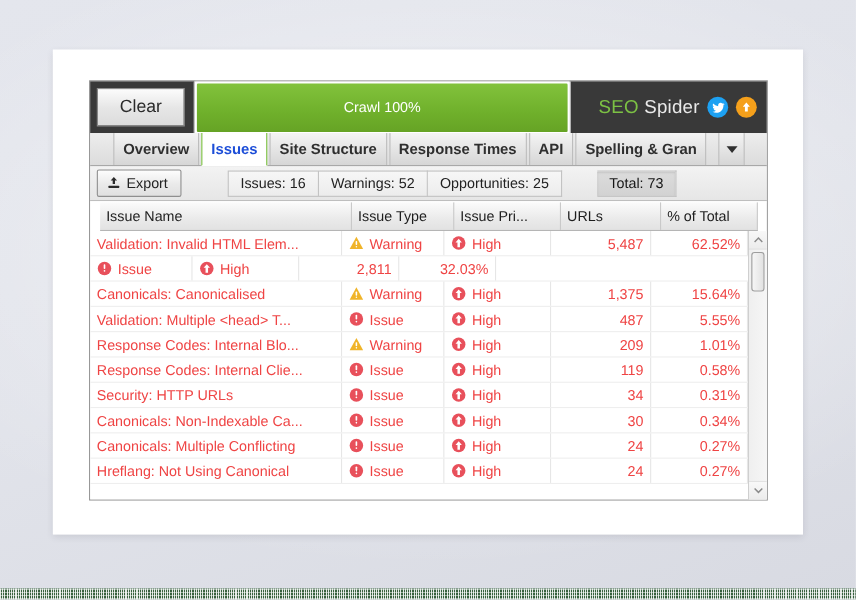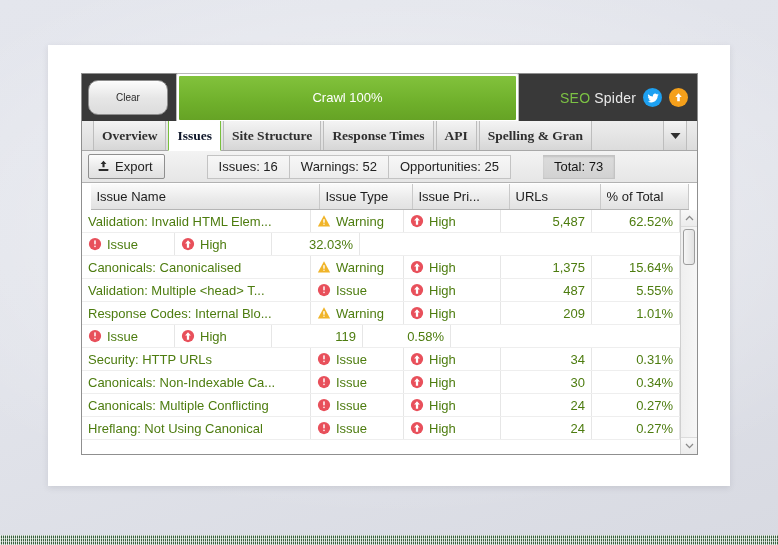--- a/index.html
+++ b/index.html
@@ -68,24 +68,24 @@
     display: flex;
     align-items: center;
     padding: 0 9px 0 6px;
     box-sizing: border-box;
     flex: none;
   }
   #clear-btn {
     width: 78px;
     height: 33px;
     border: 1px solid #8d8d8d;
-    border-radius: 10px;
+    border-radius: 0;
     background: linear-gradient(#fcfcfc, #e6e6e6 52%, #dcdcdc);
     color: #2b2b2b;
-    font-size: 10px;
+    font-size: 16px;
     display: flex;
     align-items: center;
     justify-content: center;
     cursor: pointer;
     flex: none;
     box-shadow: 0 1px 0 rgba(255,255,255,0.5) inset;
   }
   #progress-outer {
     margin-left: 8px;
     flex: none;
@@ -110,21 +110,21 @@
     justify-content: center;
     box-sizing: border-box;
   }
   #brand {
     margin-left: auto;
     display: flex;
     align-items: center;
     gap: 7px;
   }
   #brand-text {
-    font-size: 14px;
+    font-size: 17px;
     letter-spacing: 0.2px;
     white-space: nowrap;
   }
   #brand-seo { color: #7cc144; }
   #brand-spider { color: #e9e9e9; }
   .brand-badge {
     width: 19px;
     height: 19px;
     border-radius: 50%;
     display: flex;
@@ -136,25 +136,24 @@
   #twitter-badge { background: #1da1f2; }
   #arrow-badge { background: #f5a01b; }
 
   
   #tabstrip {
     height: 30px;
     background: linear-gradient(#ededed, #dcdcdc);
     border-bottom: 1px solid #a8a8a8;
     display: flex;
     align-items: stretch;
-    padding: 0 10px;
+    padding: 0 20px;
     box-sizing: border-box;
     flex: none;
     position: relative;
-    font-family: Liberation Serif, serif;
   }
   .tab {
     display: flex;
     align-items: center;
     padding: 0 8px;
     font-size: 13.5px;
     font-weight: bold;
     color: #2f2f2f;
     background: linear-gradient(#f4f4f4, #dfdfdf 70%, #d6d6d6);
     border-left: 1px solid #bdbdbd;
@@ -165,21 +164,21 @@
     box-sizing: border-box;
     position: relative;
     top: 0;
   }
   .tab:first-child { margin-left: 1px; }
   .tab.selected {
     background: #ffffff;
     border-left: 1px solid #78bf3d;
     border-right: 1px solid #78bf3d;
     border-bottom: 1px solid #ffffff;
-    color: #0f172a;
+    color: #1d4ed8;
     margin-bottom: -1px;
     z-index: 3;
   }
   #tab-overflow {
     margin-left: auto;
     width: 22px;
     display: flex;
     align-items: center;
     justify-content: center;
     background: linear-gradient(#f4f4f4, #dfdfdf 70%, #d6d6d6);
@@ -286,21 +285,21 @@
     display: flex;
     height: 23px;
     border-bottom: 1px solid #eeeeee;
     box-sizing: border-box;
     cursor: pointer;
   }
   .row .td {
     display: flex;
     align-items: center;
     font-size: 13px;
-    color: #4d7c0f;
+    color: #ef4444;
     padding: 0 6px;
     box-sizing: border-box;
     border-right: 1px solid #e6e6e6;
     overflow: hidden;
     white-space: nowrap;
     gap: 5px;
   }
   .td.num { justify-content: flex-end; }
 
   
@@ -503,20 +502,21 @@
               </div>
               <div class="td c-pri">
                 <span class="ico">
                   <svg class="pri-dot" viewBox="0 0 16 16" aria-hidden="true">
                     <circle cx="8" cy="8" r="7" fill="#e8505b"></circle>
                     <path d="M8 3.6l3.3 3.8H9.3v5H6.7v-5H4.7z" fill="#ffffff"></path>
                   </svg>
                 </span>
                 <span>High</span>
               </div>
+              <div class="td num c-urls">2,811</div>
               <div class="td num c-pct">32.03%</div>
             </div>
             <div class="row">
               <div class="td c-name">Canonicals: Canonicalised</div>
               <div class="td c-type">
                 <span class="ico">
                   <svg class="warn-tri" viewBox="0 0 16 16" aria-hidden="true">
                     <path d="M8 1.4 15 14.2H1z" fill="#f0b429"></path>
                     <rect x="7.2" y="5.8" width="1.6" height="4.2" rx="0.7" fill="#ffffff"></rect>
                     <rect x="7.2" y="10.9" width="1.6" height="1.6" rx="0.8" fill="#ffffff"></rect>
@@ -578,20 +578,21 @@
                     <circle cx="8" cy="8" r="7" fill="#e8505b"></circle>
                     <path d="M8 3.6l3.3 3.8H9.3v5H6.7v-5H4.7z" fill="#ffffff"></path>
                   </svg>
                 </span>
                 <span>High</span>
               </div>
               <div class="td num c-urls">209</div>
               <div class="td num c-pct">1.01%</div>
             </div>
             <div class="row">
+              <div class="td c-name">Response Codes: Internal Clie...</div>
               <div class="td c-type">
                 <span class="ico">
                   <svg class="issue-dot" viewBox="0 0 16 16" aria-hidden="true">
                     <circle cx="8" cy="8" r="7" fill="#e8505b"></circle>
                     <rect x="7.15" y="3.6" width="1.7" height="5" rx="0.8" fill="#ffffff"></rect>
                     <rect x="7.15" y="9.7" width="1.7" height="1.9" rx="0.85" fill="#ffffff"></rect>
                   </svg>
                 </span>
                 <span>Issue</span>
               </div>

